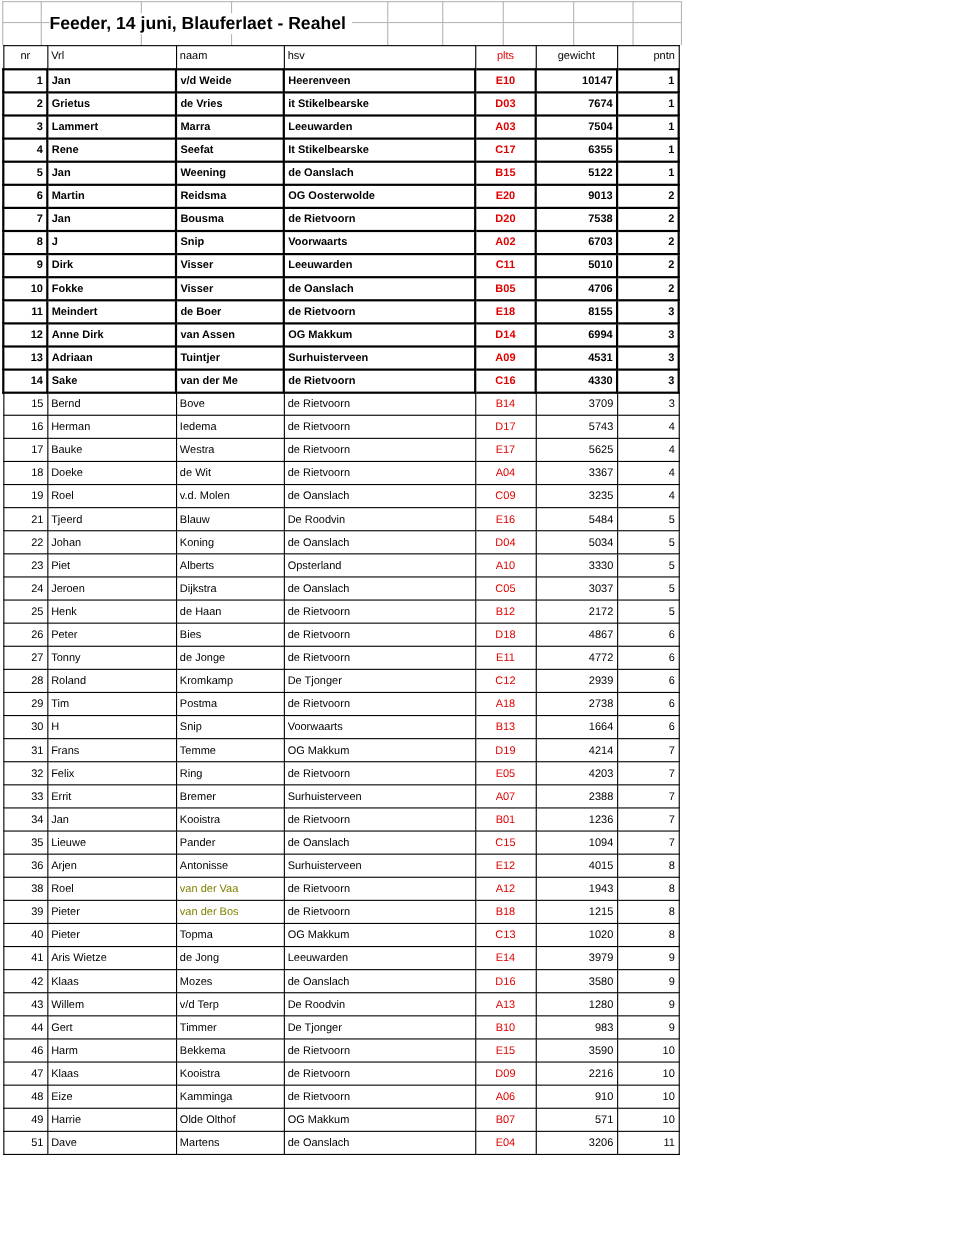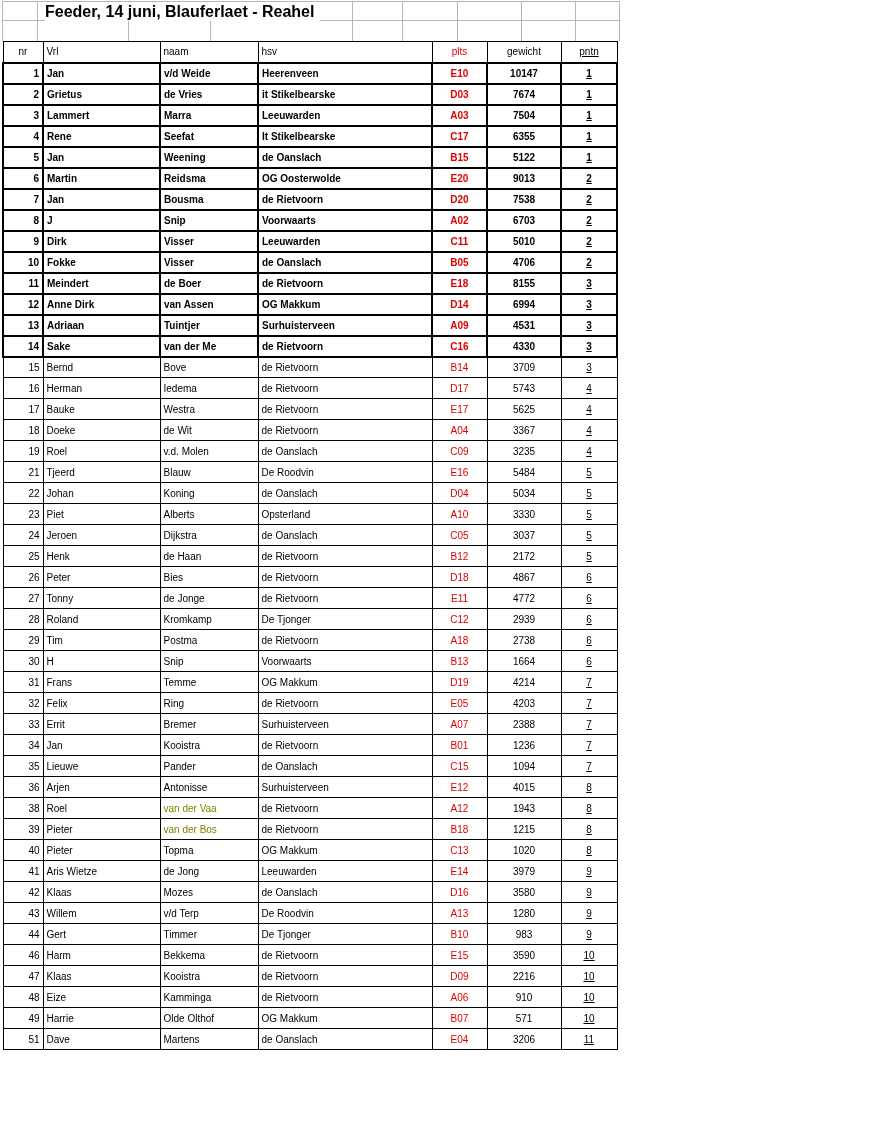--- a/index.html
+++ b/index.html
@@ -8,43 +8,43 @@
     font-family:"Liberation Sans",sans-serif;color:#000;
     --red:#e00000; --olive:#808000; --grid:#b5b5b5;
   }
   .canvas{position:absolute;inset:0;overflow:hidden;}
 
   
   .vline{position:absolute;top:1px;height:40px;width:1px;background:var(--grid);}
   .hline{position:absolute;left:2px;width:617px;height:1px;background:var(--grid);}
 
   .sheet-title{
-    position:absolute;left:45px;top:2px;height:19px;line-height:19px;
+    position:absolute;left:45px;top:12px;height:19px;line-height:19px;
     background:#ffffff;padding-right:6px;
     font-size:16px;font-weight:bold;white-space:nowrap;
   }
 
   table.results{
     position:absolute;left:2px;top:41px;width:614px;
     border-collapse:collapse;table-layout:fixed;
     font-family:"Liberation Sans",sans-serif;font-size:10px;
   }
   table.results th, table.results td{
     border:1px solid #000;height:21px;padding:0 3px;
     overflow:hidden;white-space:nowrap;line-height:19px;
     font-weight:normal;box-sizing:border-box;
   }
   thead th{border-width:2px;font-weight:bold;}
   tr.bold td{border-width:2px;font-weight:bold;}
 
   .c-nr{text-align:right;padding-right:5px;}
   .c-vrl,.c-naam,.c-hsv{text-align:left;}
   .c-plts{text-align:center;color:var(--red);}
-  .c-gewicht{text-align:center;padding-right:7px;}
-  .c-pntn{text-align:center;text-decoration:underline;}
+  .c-gewicht{text-align:right;padding-right:7px;}
+  .c-pntn{text-align:right;}
   th.c-nr{text-align:center;padding-right:3px;}
   th.c-gewicht{text-align:center;padding-right:3px;}
   td.olive{color:var(--olive);}
 </style>
 </head>
 <body style="--red: #e00000; --olive: #808000; --grid: #b5b5b5;">
 
 <div class="canvas">
 
   <div>

